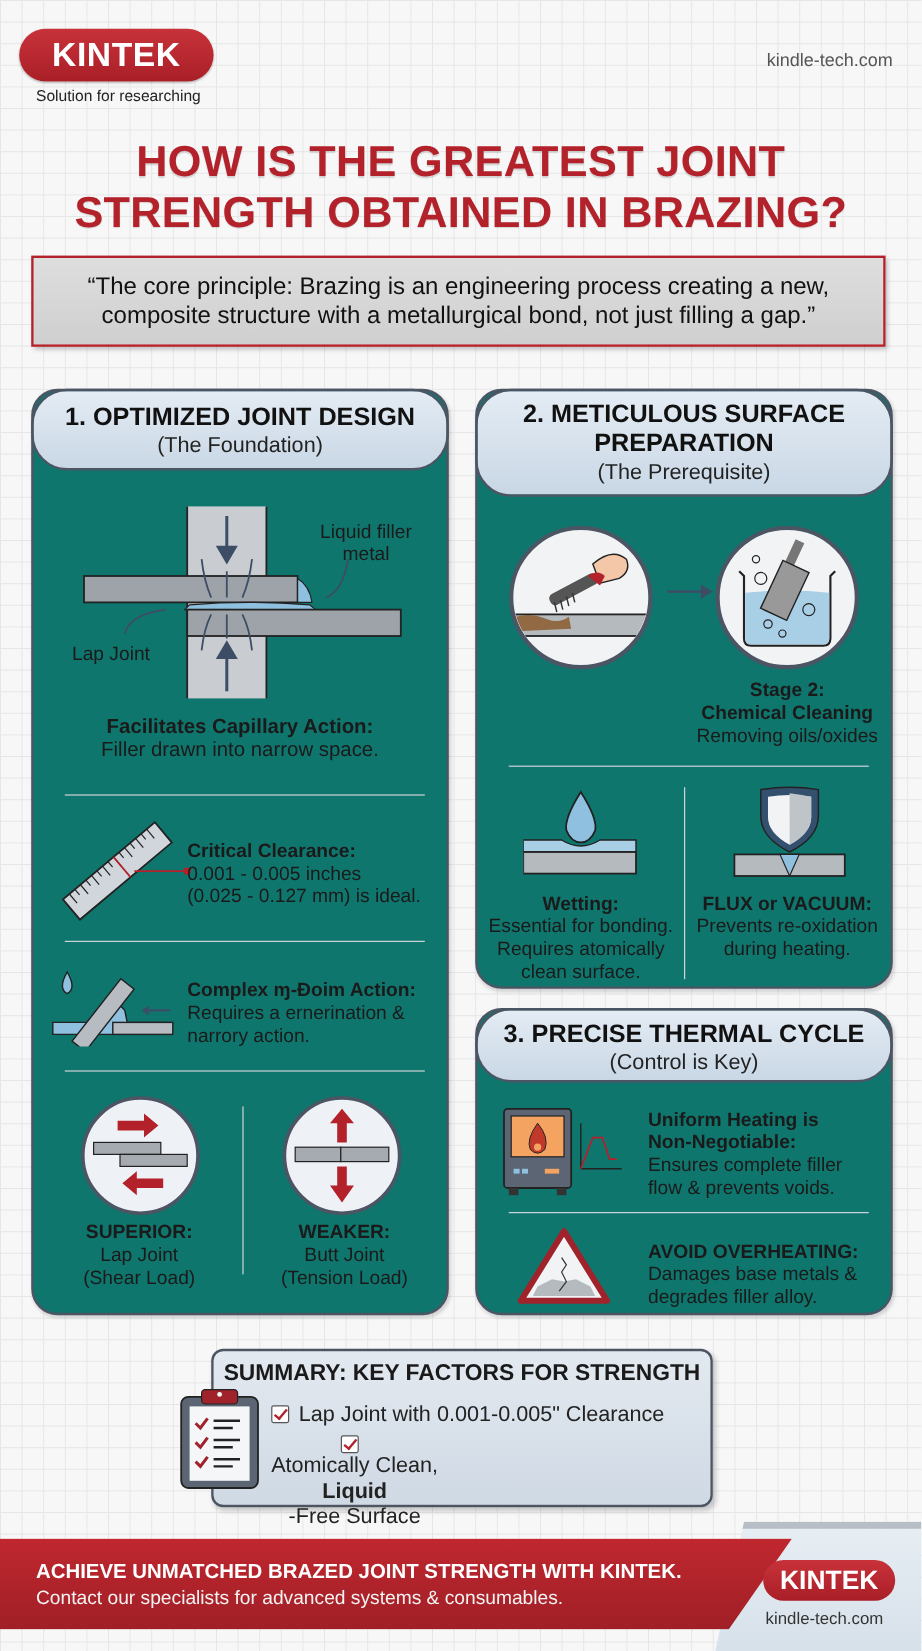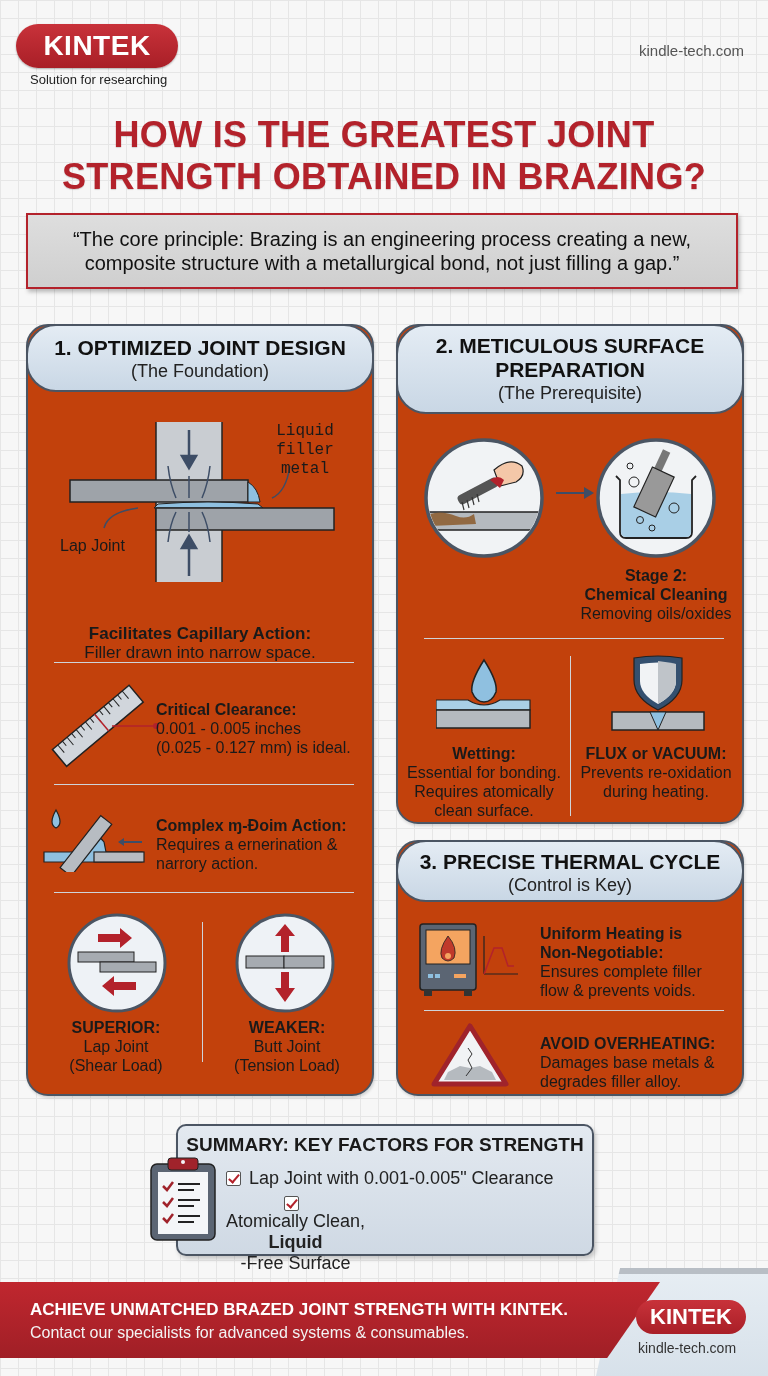--- a/index.html
+++ b/index.html
@@ -41,21 +41,21 @@
     border: 2px solid #b3222b;
     background: linear-gradient(#dedede, #cfcfcf);
     box-shadow: 2px 3px 4px rgba(0,0,0,0.25);
     display: flex; align-items: center; justify-content: center;
     text-align: center; font-size: 20px; line-height: 24px; color: #111;
     padding: 0 20px;
   }
 
   
   .panel {
-    background: #c2410c;
+    background: #0f766e;
     border: 2px solid #4b5563;
     border-radius: 22px;
     box-shadow: 1px 2px 3px rgba(0,0,0,0.15);
   }
   .panel-head {
     background: linear-gradient(#e4ecf4, #c9d7e5);
     border: 2px solid #4b5563;
     border-radius: 30px;
     text-align: center;
     position: absolute;
@@ -153,28 +153,28 @@
       <path d="M110 50 Q 112 68 118 82"></path>
         <path d="M152 50 Q 150 68 144 82"></path>
       <path d="M110 126 Q 112 108 118 96"></path>
         <path d="M152 126 Q 150 108 144 96"></path>
       <line x1="131" y1="60" x2="131" y2="82"></line>
         <line x1="131" y1="116" x2="131" y2="96"></line>
       <path d="M232 50 Q 228 76 214 82"></path>
       <path d="M46 112 Q 50 96 80 92"></path>
     </g>
   </svg>
-  <div class="abs txt center" style="left:222px;top:96px;width:110px;font-family:Liberation Mono, monospace;">
+  <div class="abs txt center" style="left:222px;top:108px;width:110px;">
     <div>Liquid filler</div>
     <div>metal</div>
   </div>
   <div class="abs txt" style="left:32px;top:210px;">Lap Joint</div>
 
   <div class="abs center" style="left:0;top:270px;width:344px;">
-    <div class="txt bold" style="font-size:17px;margin-top:28px;">Facilitates Capillary Action:</div>
+    <div class="txt bold" style="font-size:17px;">Facilitates Capillary Action:</div>
     <div class="txt" style="font-size:17px;">Filler drawn into narrow space.</div>
   </div>
 
   <div class="divider" style="left:26px;top:336px;width:300px;"></div>
 
   <svg class="abs" style="left:16px;top:358px;" width="120" height="90" viewBox="0 0 120 90">
     <g transform="rotate(-40 50 45)">
       <rect x="5" y="34" width="100" height="22" fill="#d1d6dc" stroke="#222" stroke-width="1.5"></rect>
       <g stroke="#222" stroke-width="1">
         <line x1="12" y1="34" x2="12" y2="44"></line>

